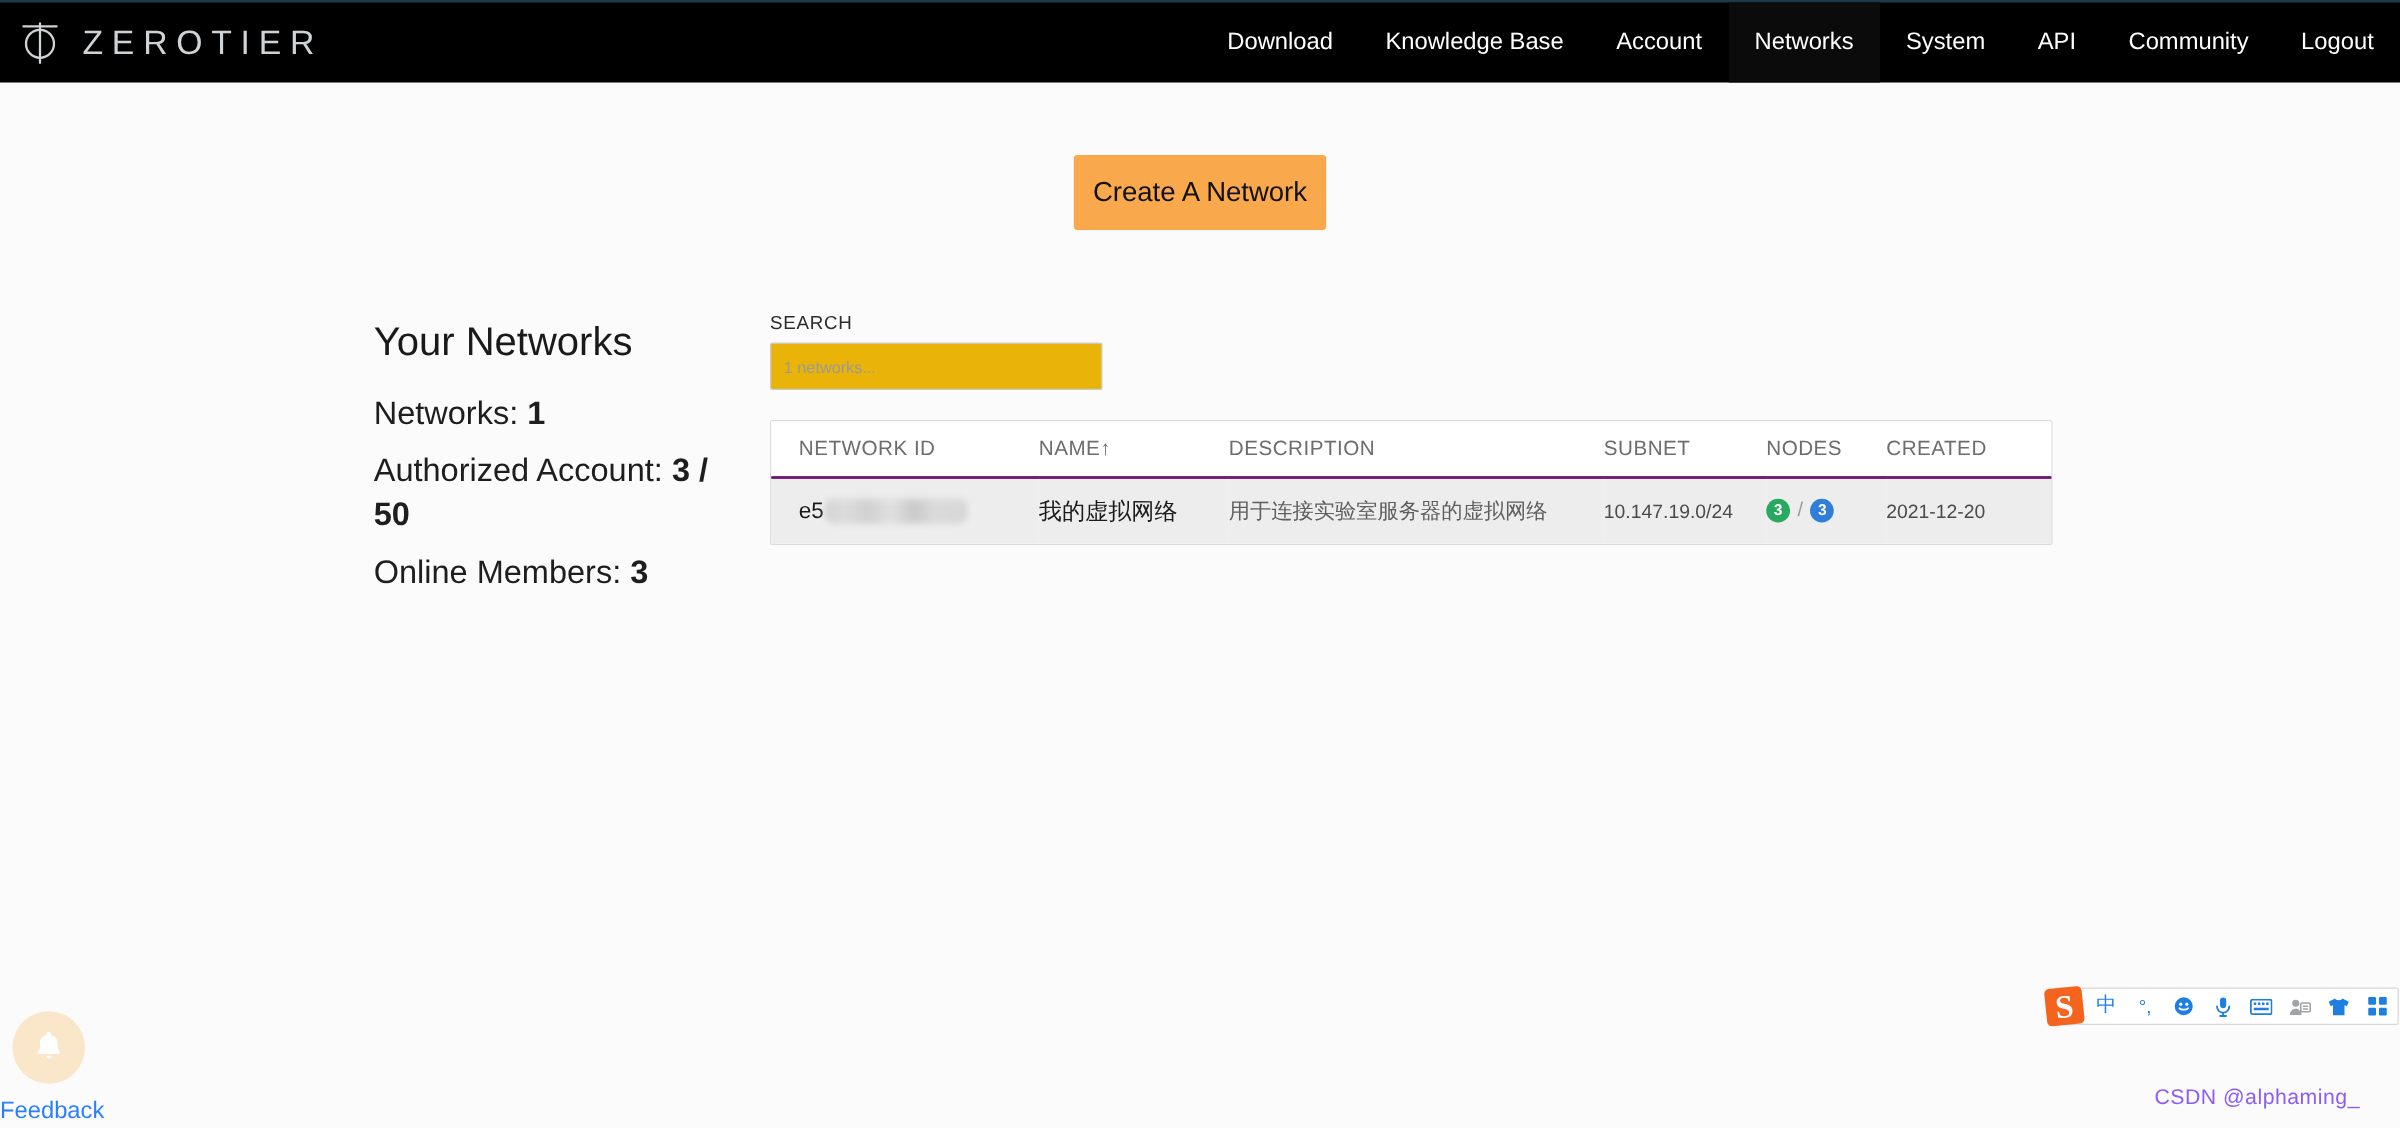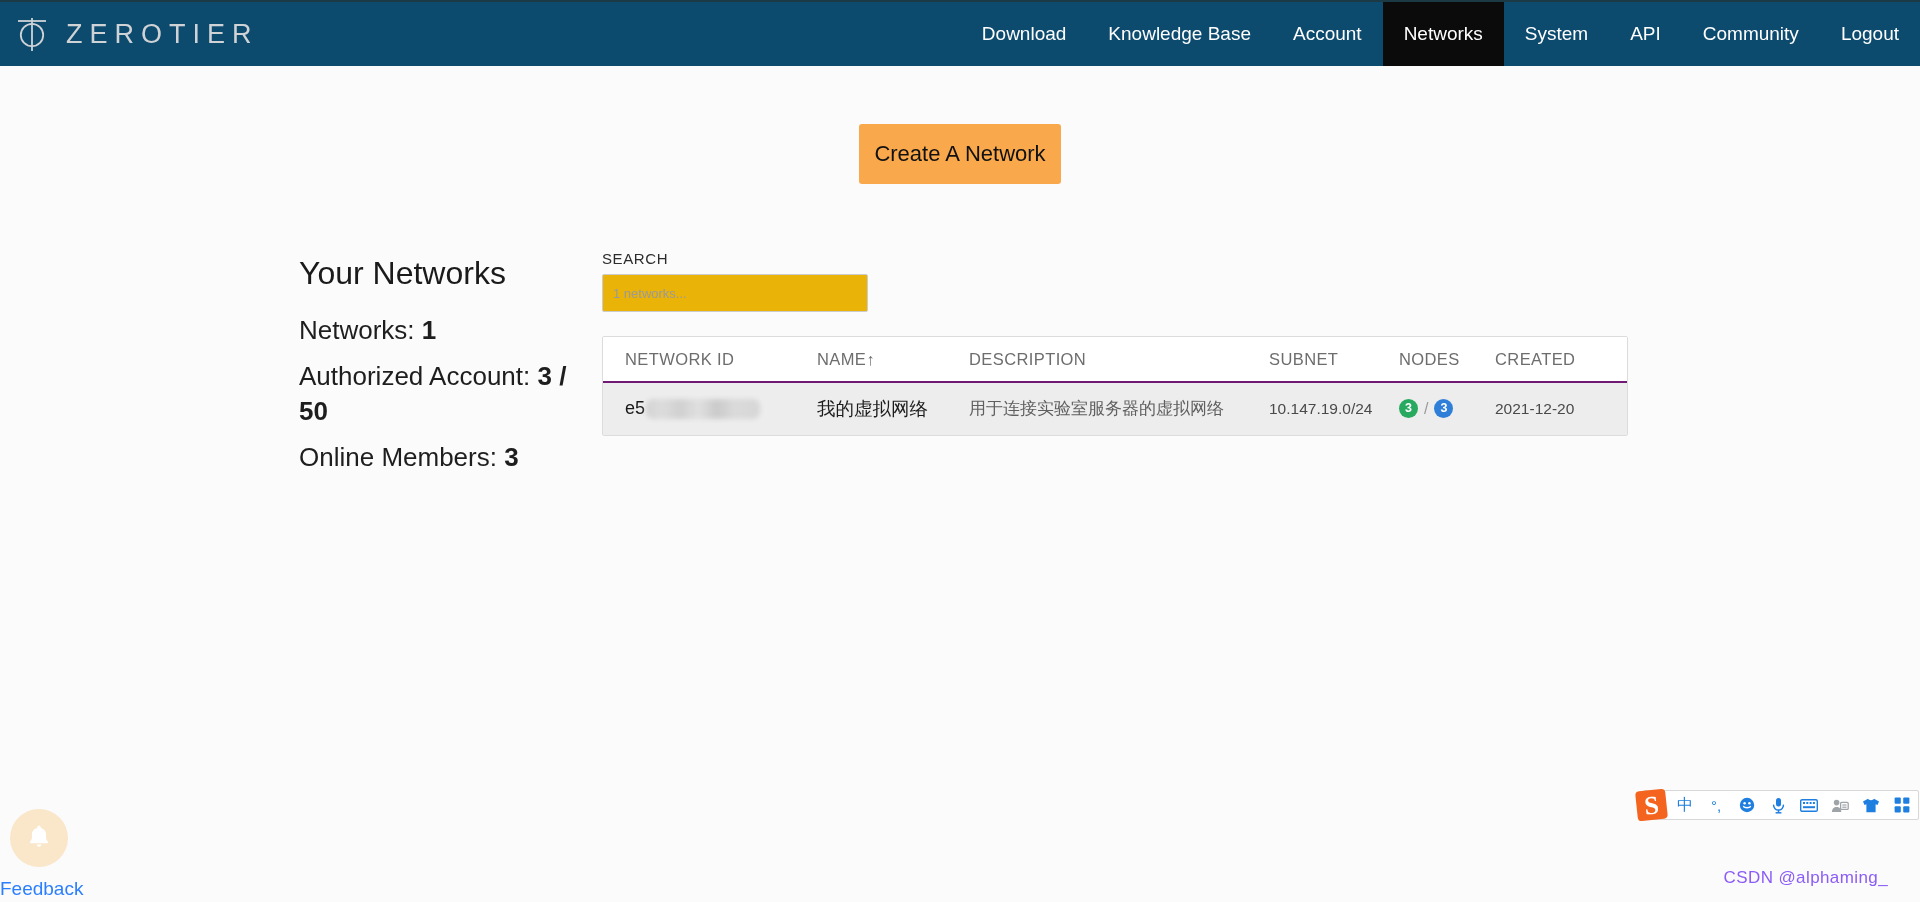--- a/index.html
+++ b/index.html
@@ -9,21 +9,21 @@
     width: 1920px; height: 902px;
     overflow: hidden;
     background: #fbfbfb;
     font-family: "Liberation Sans", sans-serif;
     -webkit-font-smoothing: antialiased;
   }
 
   
   .navbar {
     height: 66px;
-    background: #0c4a6e;
+    background: #000000;
     border-top: 2px solid #1b3a45;
     display: flex;
     align-items: stretch;
     justify-content: space-between;
     position: relative;
     z-index: 5;
   }
   .brand {
     display: flex;
     align-items: center;
@@ -79,21 +79,21 @@
     padding: 19px 15px;
     cursor: pointer;
     line-height: 1;
   }
 
   .content {
     display: flex;
     align-items: flex-start;
     padding-left: 299px;
     padding-top: 66px;
-    gap: 4px;
+    gap: 18px;
   }
 
   
   .summary { width: 299px; flex: none; padding-top: 6px; }
   .summary-title {
     font-size: 32px;
     font-weight: 400;
     color: #1a1a1a;
     margin: 0 0 22px 0;
     line-height: 1.1;

